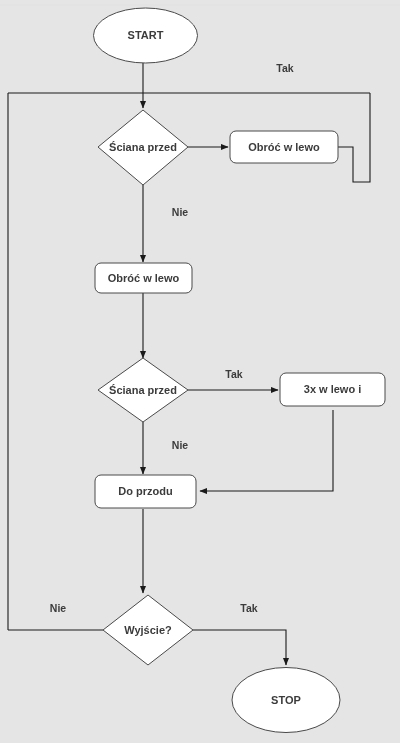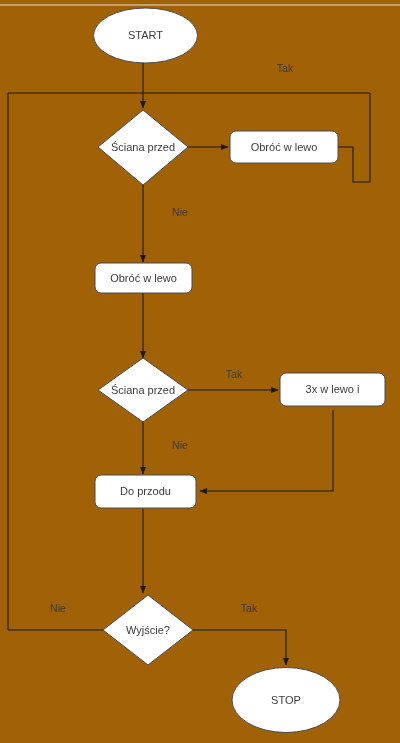--- a/index.html
+++ b/index.html
@@ -7,22 +7,23 @@
     padding: 0;
     background: #ffffff;
   }
   body {
     font-family: "Liberation Sans", sans-serif;
   }
   #flowchart-canvas {
     position: relative;
     width: 400px;
     height: 743px;
-    background: #a16207;
+    background: #e5e5e5;
     overflow: hidden;
+    font-weight: bold;
   }
   #flow-svg {
     position: absolute;
     top: 0;
     left: 0;
     width: 400px;
     height: 743px;
     display: block;
   }
   .node-shape {

